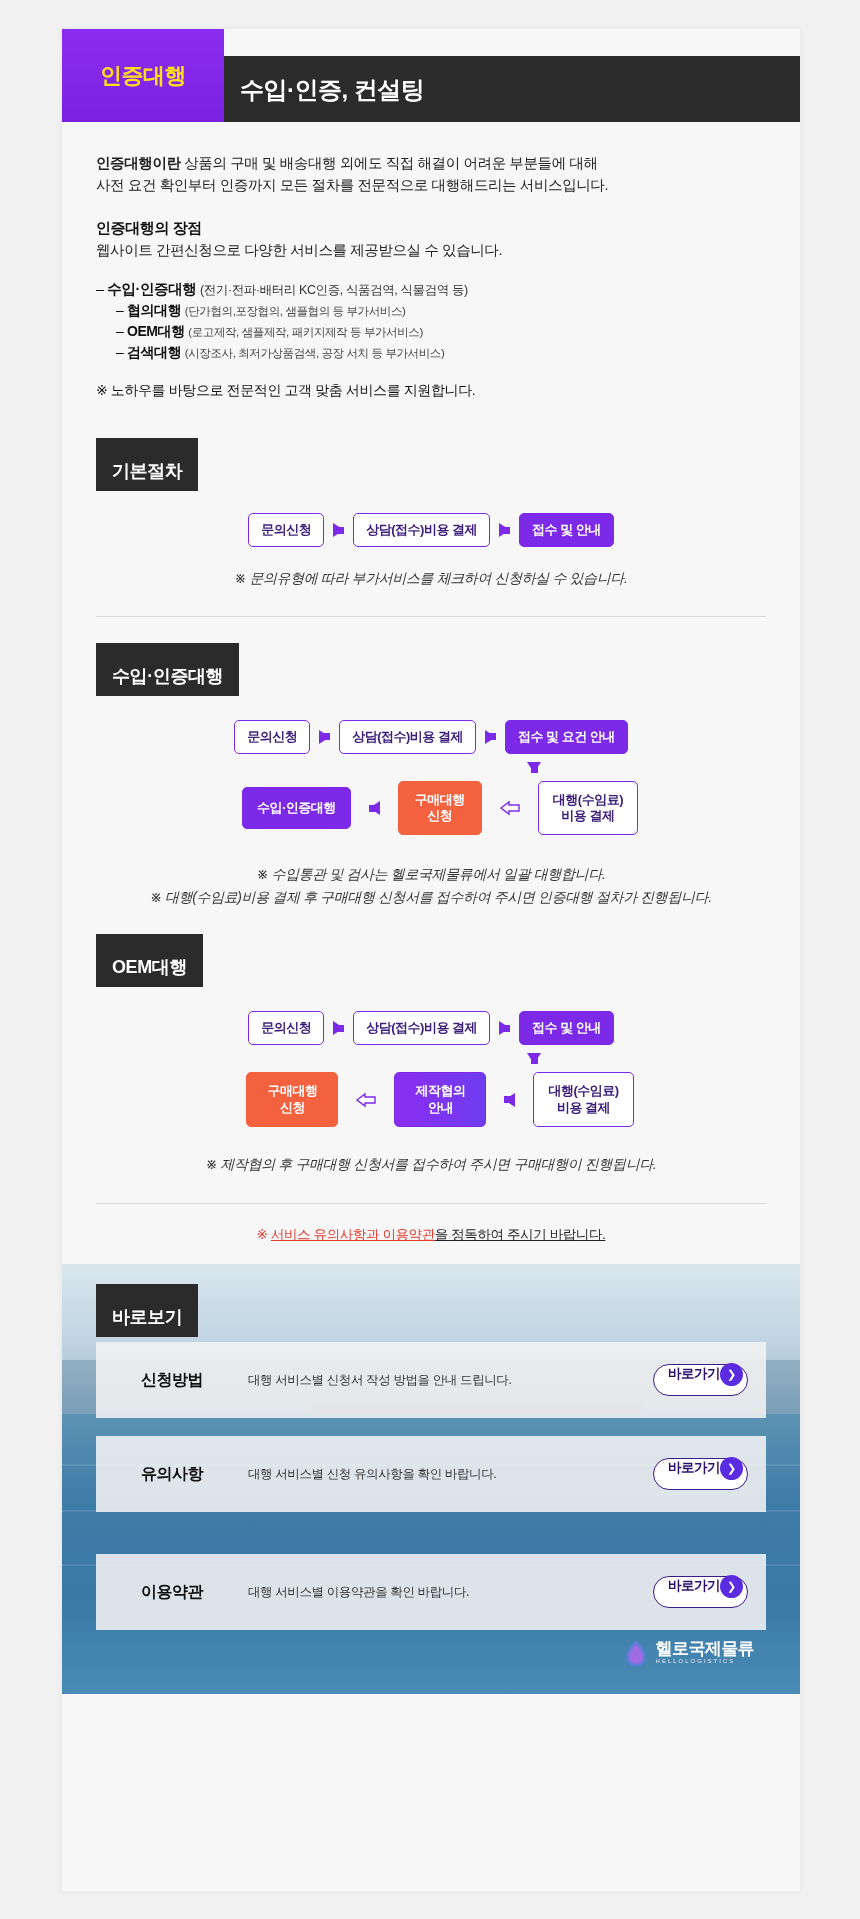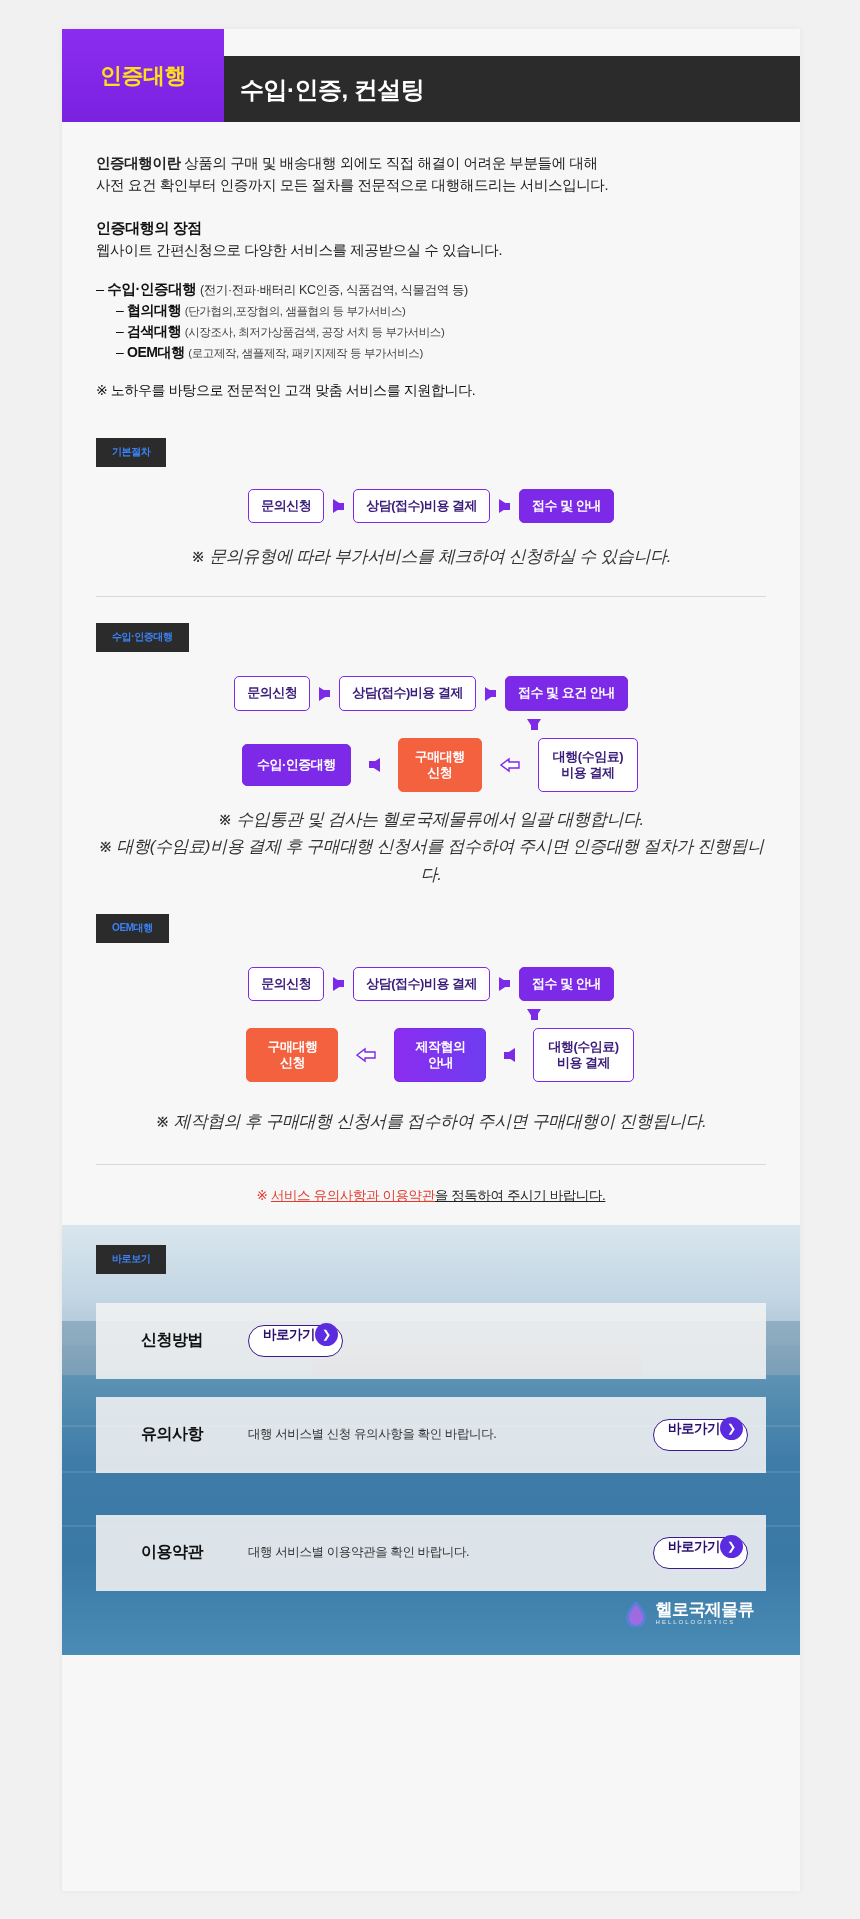--- a/index.html
+++ b/index.html
@@ -87,24 +87,24 @@
     font-size: 14px;
     color: #111;
     letter-spacing: -0.4px;
   }
 
   
   .sec { position: relative; }
   .sec-tag {
     display: inline-block;
     background: #2b2b2b;
-    color: #3b82f6;
-    font-size: 10px;
-    font-weight: bold;
-    padding: 7px 16px 8px 16px;
+    color: #ffffff;
+    font-size: 18px;
+    font-weight: bold;
+    padding: 21px 16px 8px 16px;
     letter-spacing: -0.4px;
   }
 
   
   .flowrow {
     display: flex;
     align-items: center;
     justify-content: center;
     gap: 9px;
   }
@@ -178,21 +178,21 @@
     width:9px; height:7px;
     background:#7d2ae8;
   }
   .hollow-left {
     position: relative;
     width: 20px; height: 16px;
   }
   .hollow-left svg { display:block; }
 
   .fnote {
-    font-size: 17px;
+    font-size: 14px;
     color: #333;
     text-align: center;
     letter-spacing: -0.4px;
     line-height: 1.6;
   }
   .fnote.ital { font-style: italic; }
 
   .hr {
     border: none;
     border-top: 1px solid #d8d8d8;
@@ -356,27 +356,27 @@
           <span class="t">수입·인증대행</span>
           <span class="d">(전기·전파·배터리 KC인증, 식품검역, 식물검역 등)</span>
         </div>
         <div class="li2">
           <span>–</span>
           <span class="t">협의대행</span>
           <span class="d">(단가협의,포장협의, 샘플협의 등 부가서비스)</span>
         </div>
         <div class="li2">
           <span>–</span>
+          <span class="t">OEM대행</span>
+          <span class="d">(로고제작, 샘플제작, 패키지제작 등 부가서비스)</span>
+        </div>
+        <div class="li2">
+          <span>–</span>
           <span class="t">검색대행</span>
           <span class="d">(시장조사, 최저가상품검색, 공장 서치 등 부가서비스)</span>
-        </div>
-        <div class="li2">
-          <span>–</span>
-          <span class="t">OEM대행</span>
-          <span class="d">(로고제작, 샘플제작, 패키지제작 등 부가서비스)</span>
         </div>
       </div>
 
       <div class="note-top">※ 노하우를 바탕으로 전문적인 고객 맞춤 서비스를 지원합니다.</div>
 
       <div class="sec" style="margin-top:38px;">
         <div class="sec-tag">기본절차</div>
         <div class="flowrow" style="margin-top:22px;">
           <div class="fbox">문의신청</div>
           <div class="arrow-r"></div>
@@ -407,21 +407,21 @@
           <div class="fbox orange" style="padding:10px 16px;white-space:pre-line;">구매대행
 신청</div>
           <div class="hollow-left">
             <svg width="20" height="16" viewBox="0 0 20 16">
                 <path d="M1 8 L9 2 L9 5 L19 5 L19 11 L9 11 L9 14 Z" fill="#ffffff" stroke="#7d2ae8" stroke-width="1.4"></path>
               </svg>
           </div>
           <div class="fbox" style="padding:10px 14px;white-space:pre-line;">대행(수임료)
 비용 결제</div>
         </div>
-        <div class="fnote ital" style="margin-top:14px;">※  수입통관 및 검사는 헬로국제물류에서 일괄 대행합니다.</div>
+        <div class="fnote ital" style="margin-top:28px;">※  수입통관 및 검사는 헬로국제물류에서 일괄 대행합니다.</div>
         <div class="fnote ital">※  대행(수임료)비용 결제 후 구매대행 신청서를 접수하여 주시면 인증대행 절차가 진행됩니다.</div>
       </div>
 
       <div class="sec" style="margin-top:26px;">
         <div class="sec-tag">OEM대행</div>
         <div class="flowrow" style="margin-top:24px;">
           <div class="fbox">문의신청</div>
           <div class="arrow-r"></div>
           <div class="fbox">상담(접수)비용 결제</div>
           <div class="arrow-r"></div>
@@ -460,20 +460,21 @@
       <div class="ship"></div>
       <div class="waterline"></div>
       <div class="wave" style="top:200px;"></div>
       <div class="wave" style="top:246px;"></div>
       <div class="wave" style="top:300px;"></div>
 
       <div class="sec-tag sec-tag-bottom">바로보기</div>
 
       <div class="card" style="top:78px;">
         <div class="ctitle">신청방법</div>
+        <div class="cdesc">대행 서비스별 신청서 작성 방법을 안내 드립니다.</div>
         <div class="gobtn">
           <span class="lbl">바로가기</span>
           <span class="chev">❯</span>
         </div>
       </div>
 
       <div class="card" style="top:172px;">
         <div class="ctitle">유의사항</div>
         <div class="cdesc">대행 서비스별 신청 유의사항을 확인 바랍니다.</div>
         <div class="gobtn">

